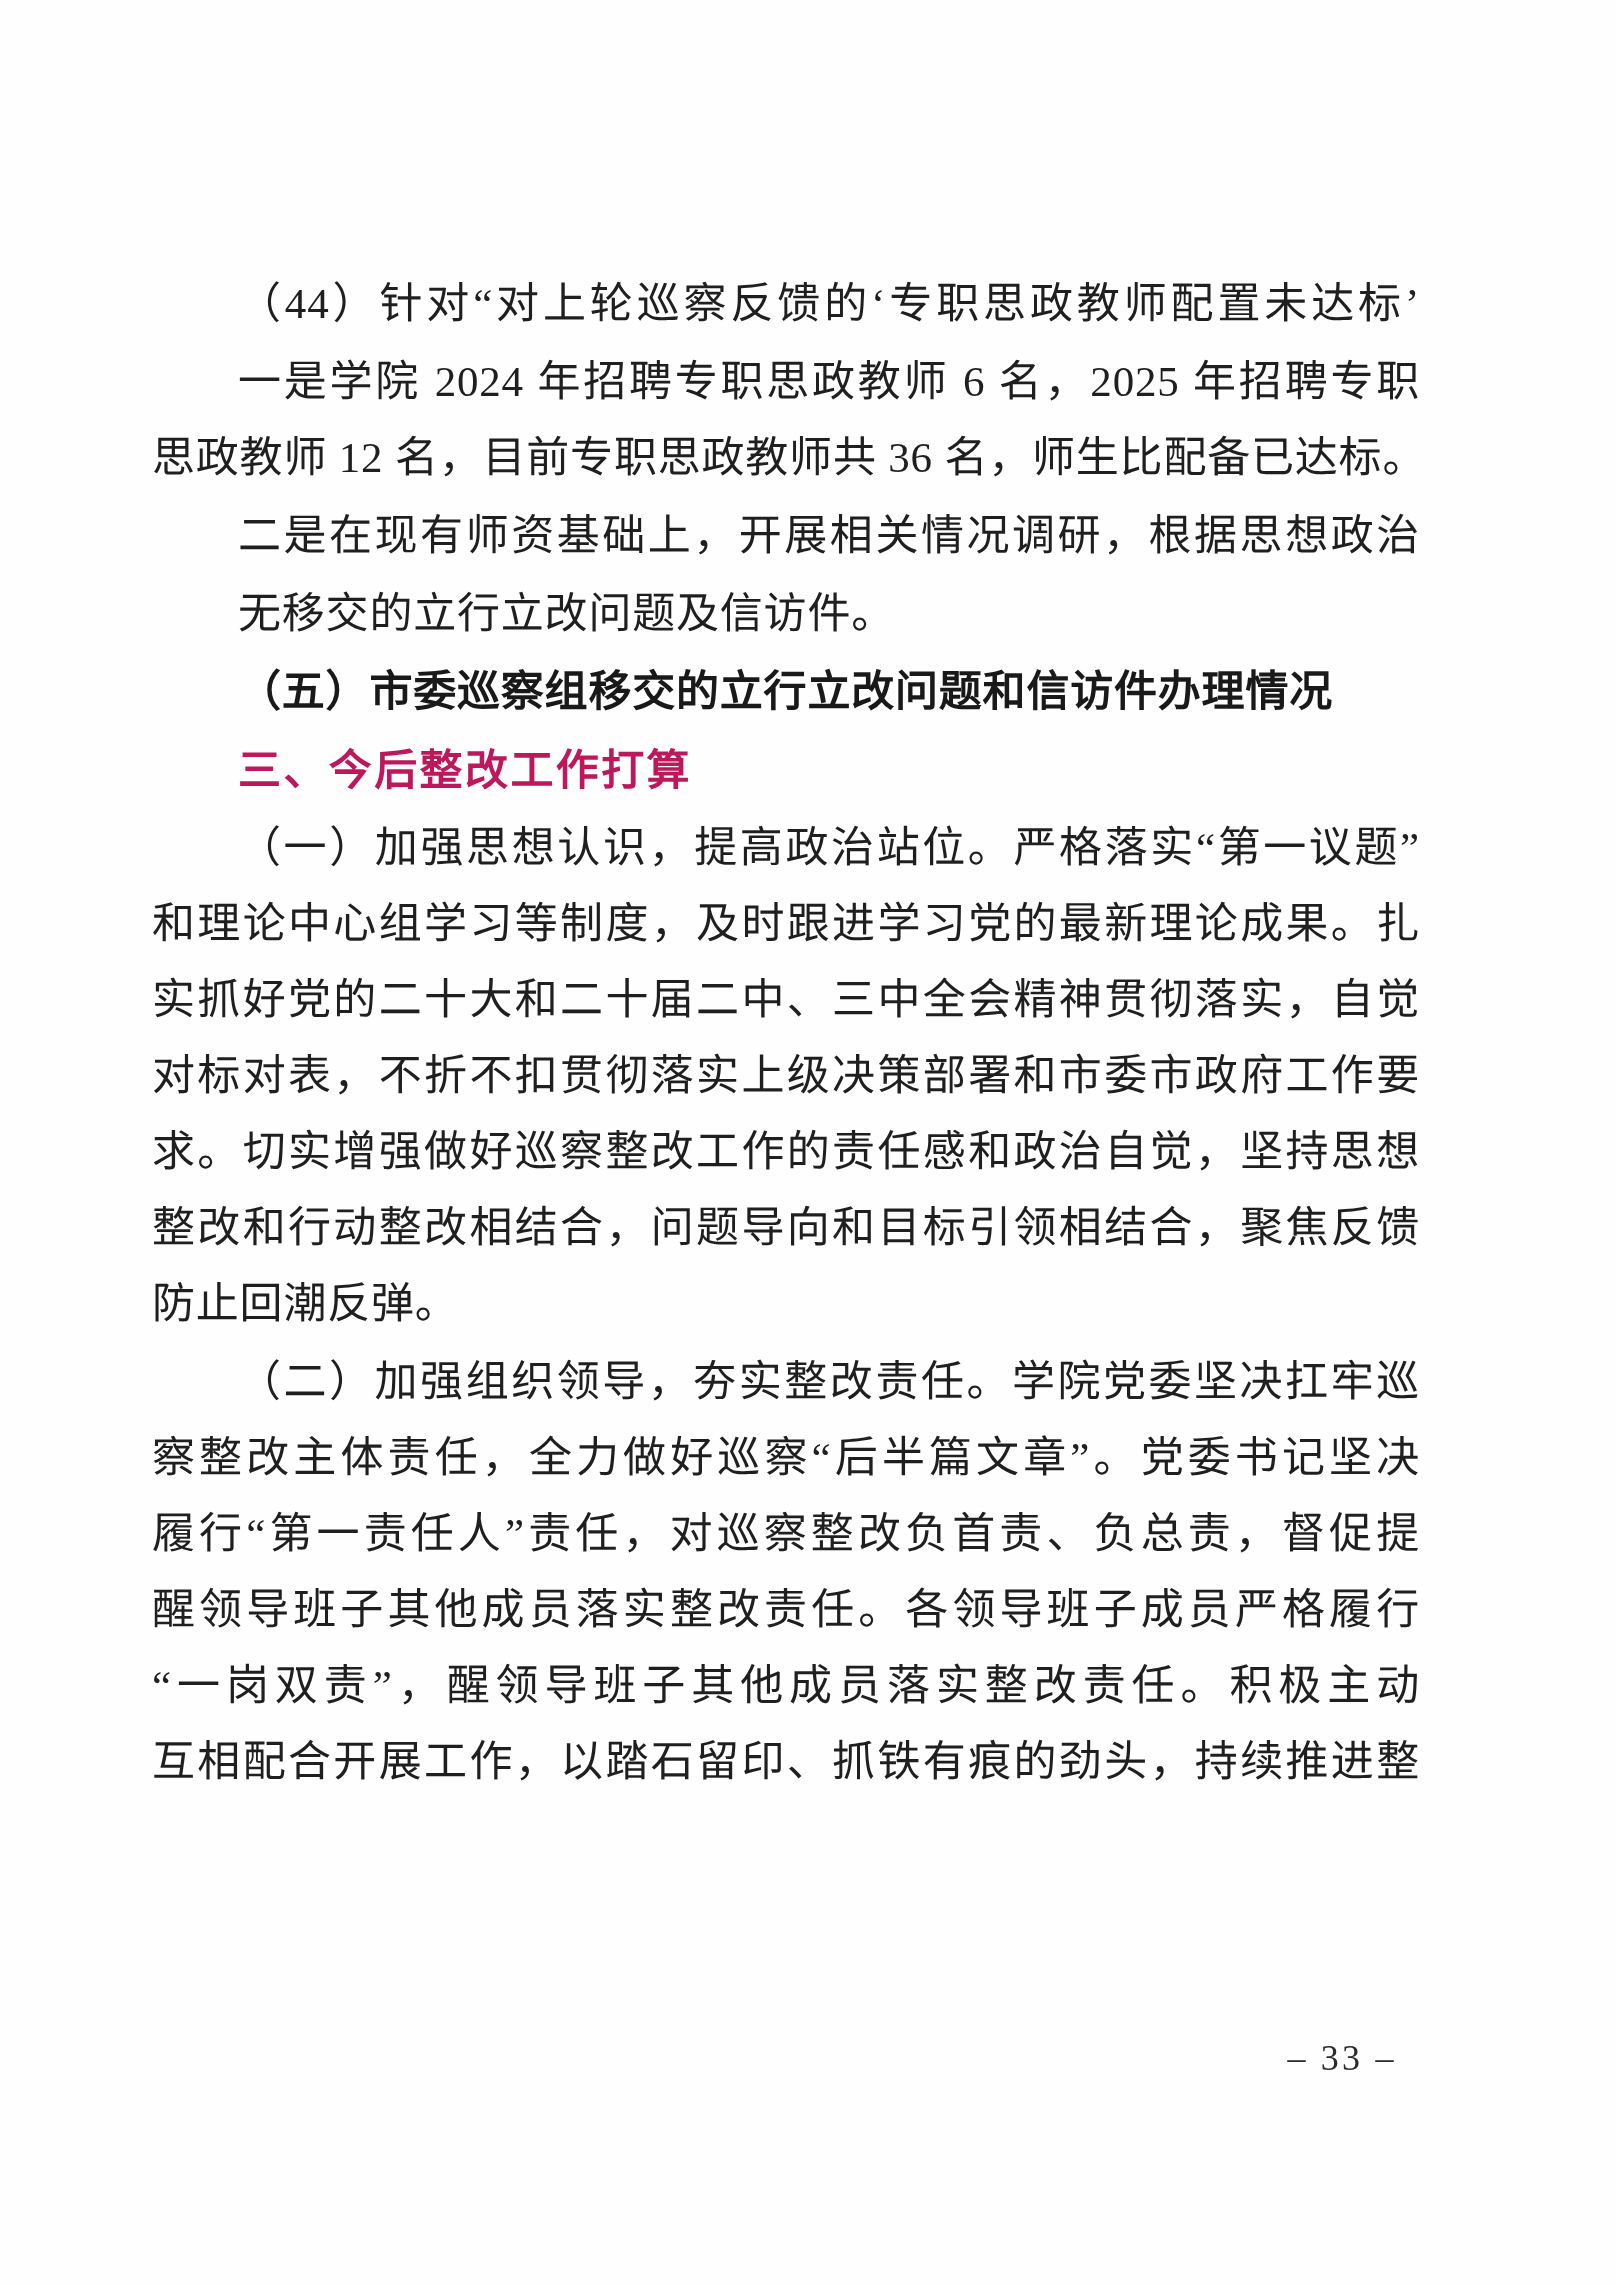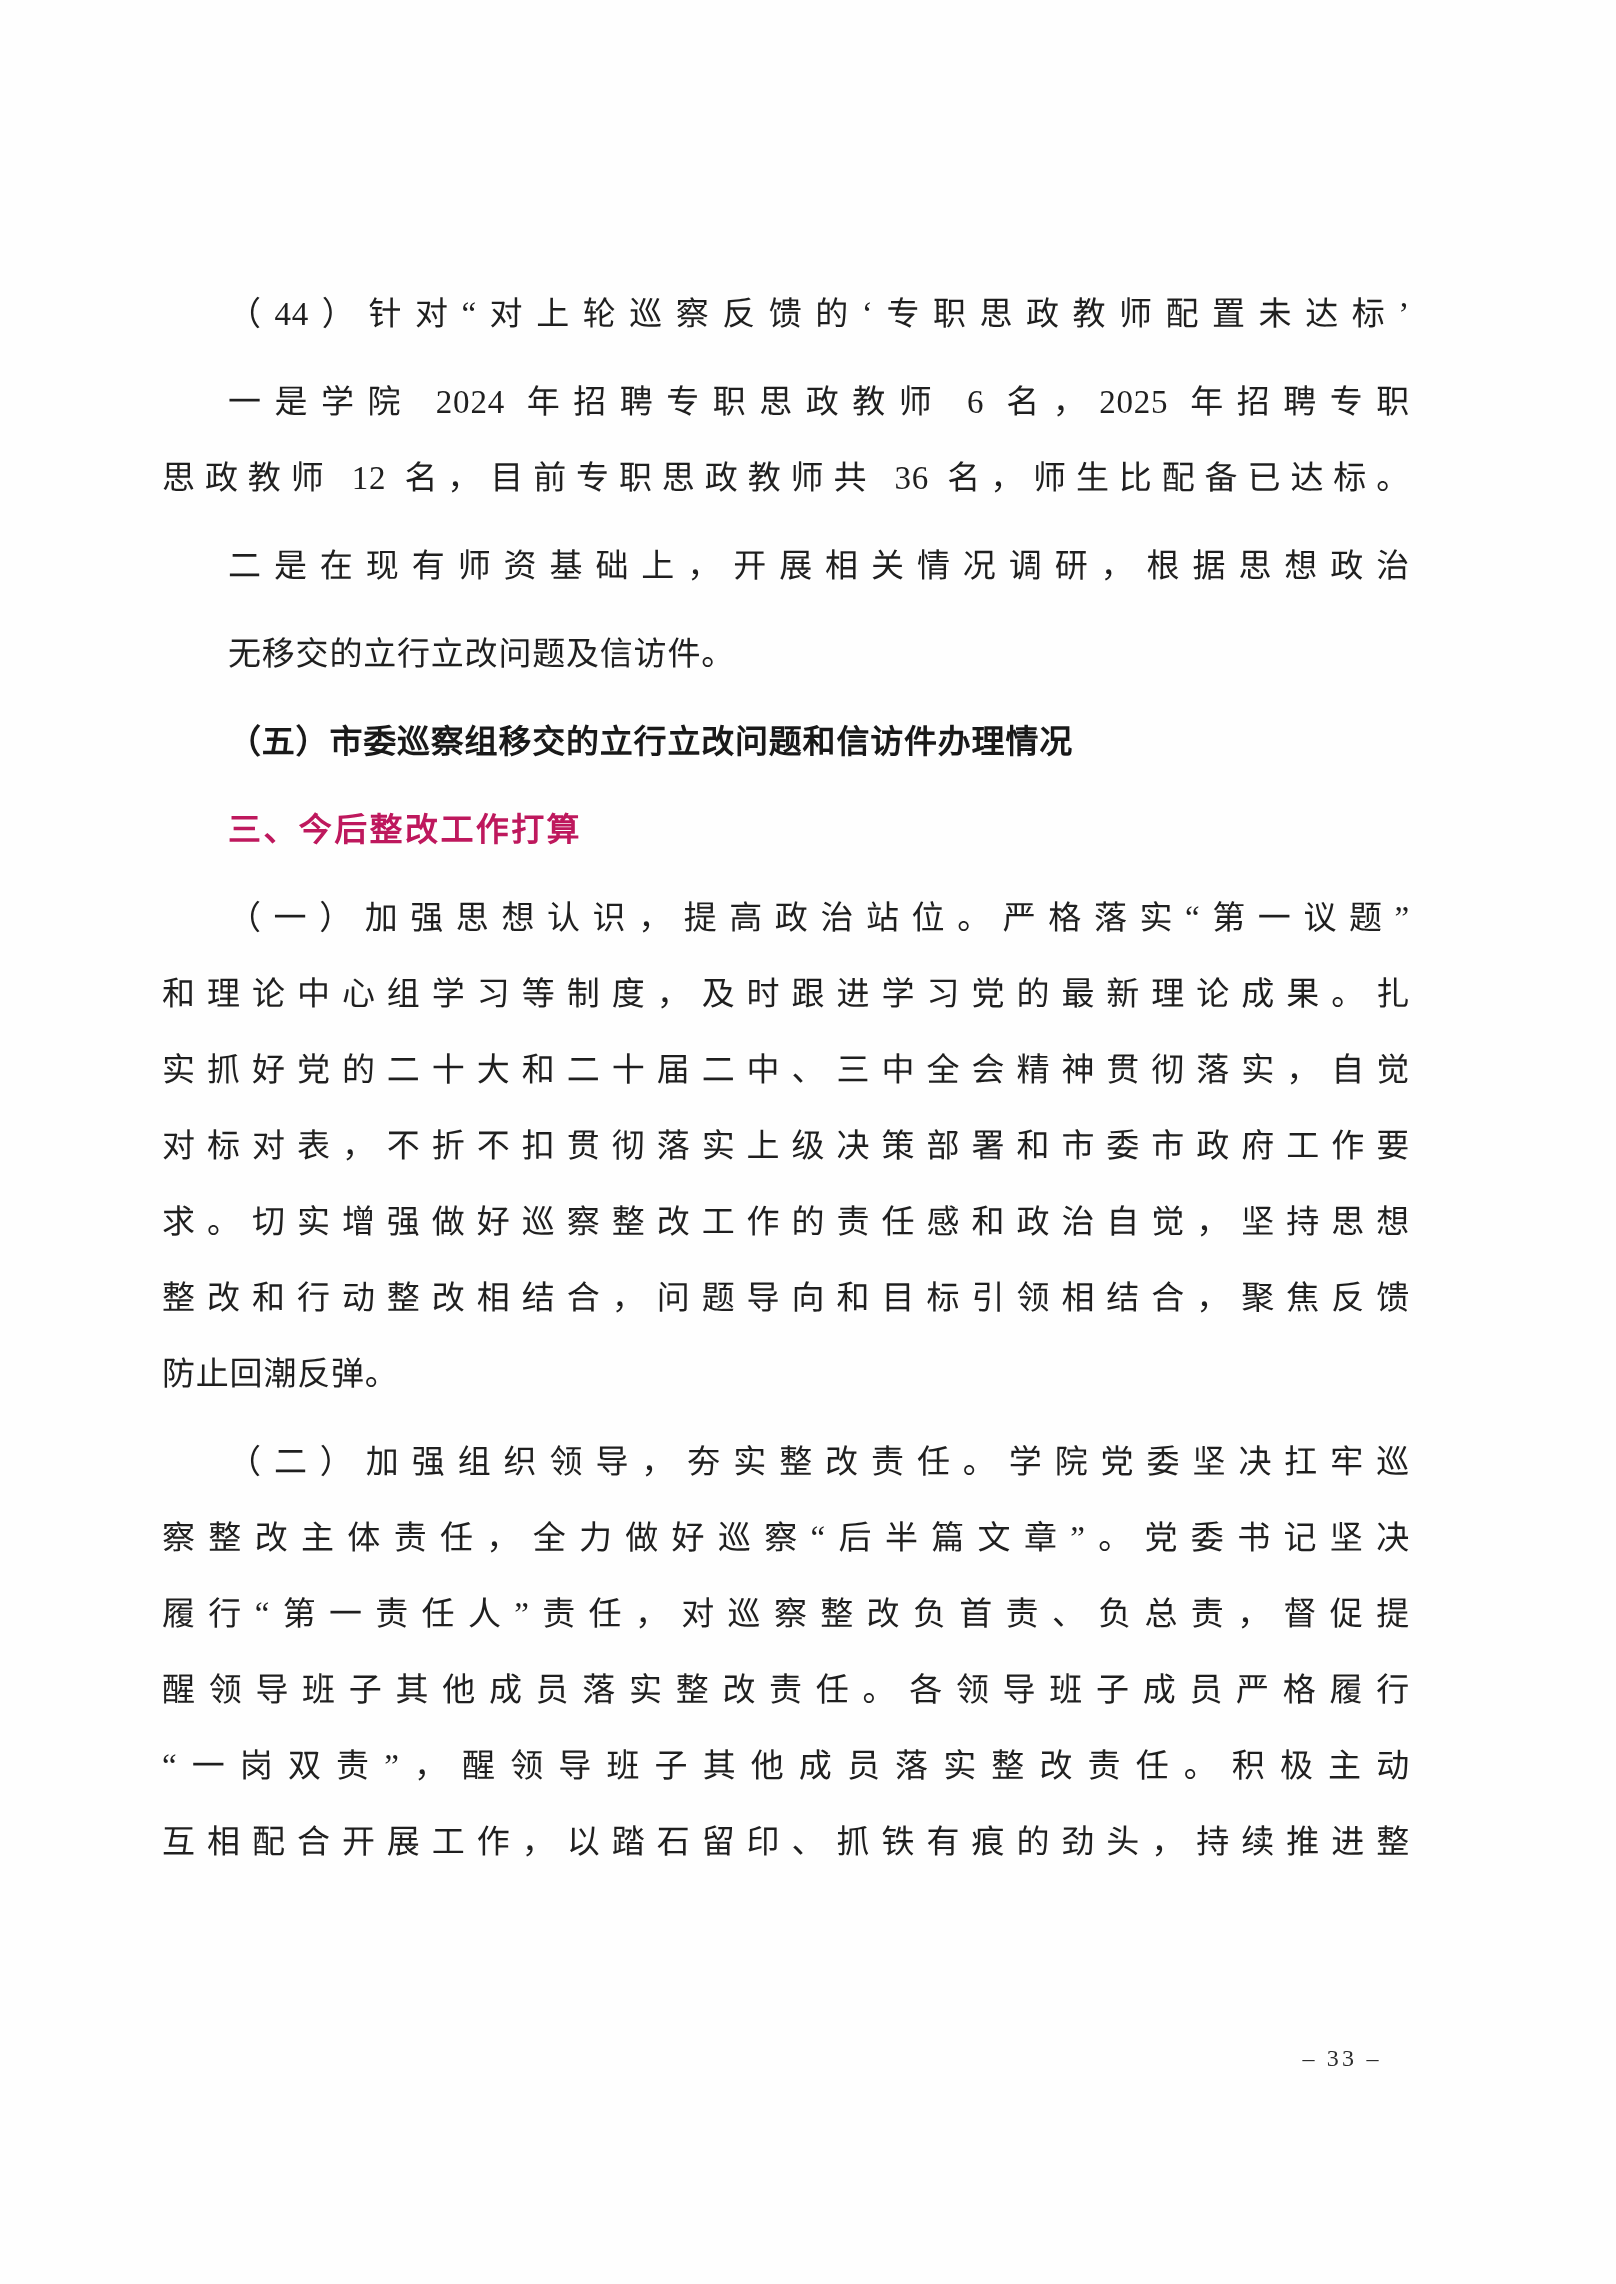--- a/index.html
+++ b/index.html
@@ -17,23 +17,23 @@
     background: #fefefe;
     font-family: "Liberation Serif", serif;
   }
   .content {
     position: absolute;
     left: 150px;
     top: 264px;
     width: 1272px;
   }
   .para {
-    margin: 12px;
+    margin: 2px;
     padding: 0;
-    font-size: 33px;
+    font-size: 43px;
     line-height: 76px;
     color: #1f1f1f;
     font-weight: 400;
     letter-spacing: 0.8px;
   }
   .line {
     display: block;
     text-align: justify;
     text-indent: 0;
     white-space: nowrap;
@@ -49,21 +49,21 @@
     font-weight: 700;
     color: #be185d;
     letter-spacing: 2.4px;
   }
   .page-number {
     position: absolute;
     top: 2039px;
     left: 1267px;
     width: 150px;
     text-align: center;
-    font-size: 24px;
+    font-size: 36px;
     line-height: 39px;
     color: #2c2c2c;
     font-family: "Liberation Serif", serif;
     letter-spacing: 3.2px;
     white-space: nowrap;
   }
 </style>
 </head>
 <body>
 

